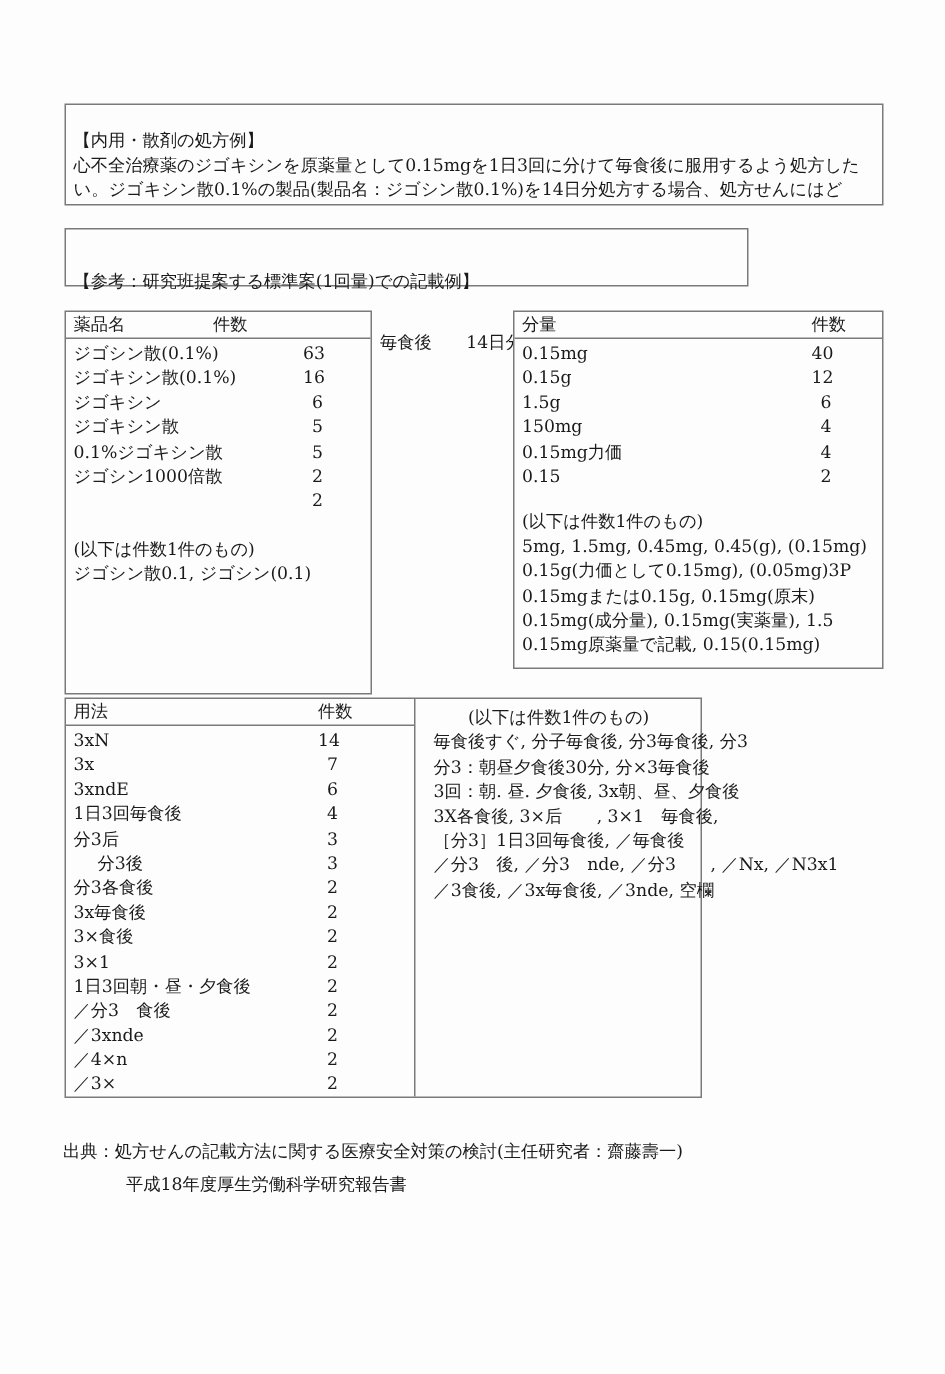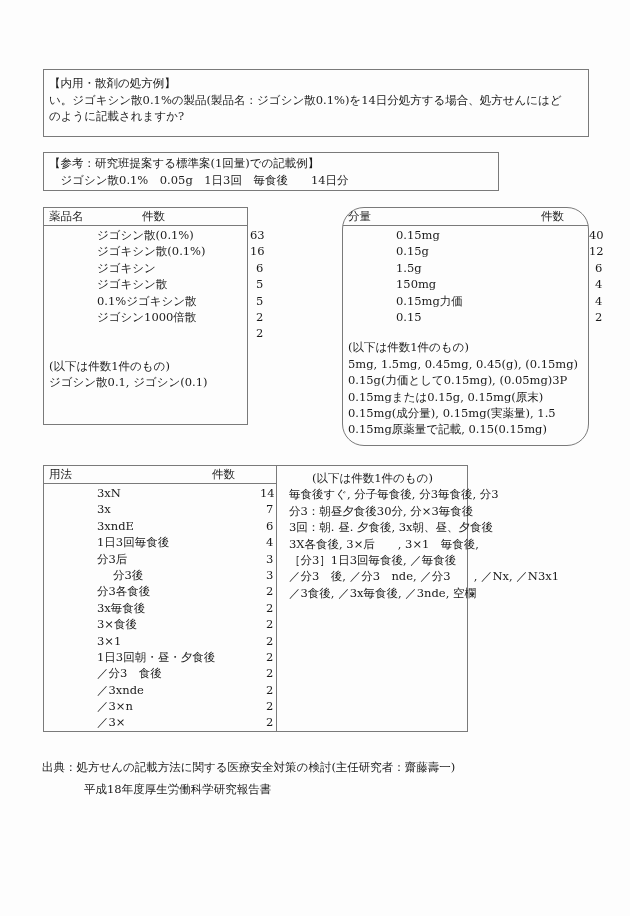--- a/index.html
+++ b/index.html
@@ -3,46 +3,46 @@
 <meta charset="utf-8">
 <style>
   html, body { margin: 0; padding: 0; background: #fdfdfd; }
   body {
     width: 630px; height: 916px; position: relative; overflow: hidden;
     font-family: "DejaVu Serif", "Liberation Serif", serif;
     color: #1a1a1a; font-size: 11.5px;
   }
   .box { position: absolute; border: 1.5px solid #7a7a7a; box-sizing: border-box; background: #fdfdfd; }
   .line { position: absolute; white-space: nowrap; line-height: 16px; }
-  #q-box { left: 43px; top: 69px; width: 546px; height: 68px; padding: 5px 5px; }
+  #q-box { left: 43px; top: 69px; width: 546px; height: 68px; padding: 15px 5px; }
   #q-box .line { position: static; line-height: 16.5px; }
   #ref-box { left: 43px; top: 152px; width: 456px; height: 39px; padding: 2px 5px; }
-  #ref-box .line { position: static; line-height: 16.5px; }
+  #ref-box .line { position: static; line-height: 16.5px; margin-top: 24px; }
   .table-box { padding: 0; }
   .thead { position: relative; height: 17px; border-bottom: 1.2px solid #7a7a7a; }
   .thead span { position: absolute; top: 0; line-height: 17px; }
-  .row { position: relative; height: 16.4px; margin-left: 48px; }
+  .row { position: relative; height: 16.4px; }
   .row span { position: absolute; top: 0; line-height: 16.4px; white-space: nowrap; }
   .note { padding-left: 5px; line-height: 16.4px; white-space: nowrap; }
-  #drug-box { left: 43px; top: 207px; width: 205px; height: 218px; }
-  #qty-box { left: 342px; top: 207px; width: 247px; height: 239px; border-radius: 22px; }
+  #drug-box { left: 43px; top: 207px; width: 205px; height: 256px; }
+  #qty-box { left: 342px; top: 207px; width: 247px; height: 239px; }
   #usage-box { left: 43px; top: 465px; width: 425px; height: 267px; padding-left: 32px; }
   #usage-left { position: absolute; left: 0; top: 0; width: 232px; height: 100%; border-right: 1.5px solid #7a7a7a; }
   #usage-right { position: absolute; left: 245px; top: 4px; }
   #usage-right .note { padding-left: 0; }
   #source { position: absolute; left: 42px; top: 756px; }
   #source .line { position: static; line-height: 22px; }
 </style>
 </head>
 <body>
 
 <div class="box" id="q-box">
   <div class="line">【内用・散剤の処方例】</div>
+  <div class="line">心不全治療薬のジゴキシンを原薬量として0.15mgを1日3回に分けて毎食後に服用するよう処方した</div>
   <div class="line">い。ジゴキシン散0.1%の製品(製品名：ジゴシン散0.1%)を14日分処方する場合、処方せんにはど</div>
-  <div class="line">のように記載されますか?</div>
 </div>
 
 <div class="box" id="ref-box">
   <div class="line">【参考：研究班提案する標準案(1回量)での記載例】</div>
   <div class="line">　ジゴシン散0.1%　0.05g　1日3回　毎食後　　14日分</div>
 </div>
 
 <div class="box table-box" id="drug-box">
   <div class="thead">
     <span style="left:5px">薬品名</span>
@@ -173,21 +173,21 @@
       </div>
     <div class="row">
         <span style="left:5px">／分3　食後</span>
         <span style="left:174px">2</span>
       </div>
     <div class="row">
         <span style="left:5px">／3xnde</span>
         <span style="left:174px">2</span>
       </div>
     <div class="row">
-        <span style="left:5px">／3×n</span>
+        <span style="left:5px">／4×n</span>
         <span style="left:174px">2</span>
       </div>
     <div class="row">
         <span style="left:5px">／3×</span>
         <span style="left:174px">2</span>
       </div>
   </div>
   <div id="usage-right">
     <div class="note">　　(以下は件数1件のもの)</div>
     <div class="note">毎食後すぐ, 分子毎食後, 分3毎食後, 分3</div>

